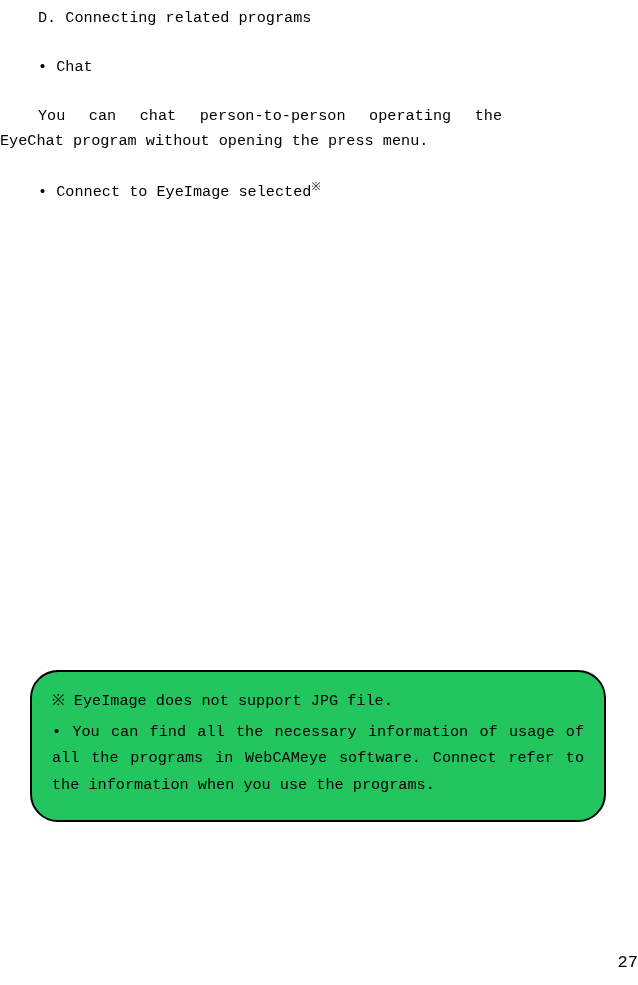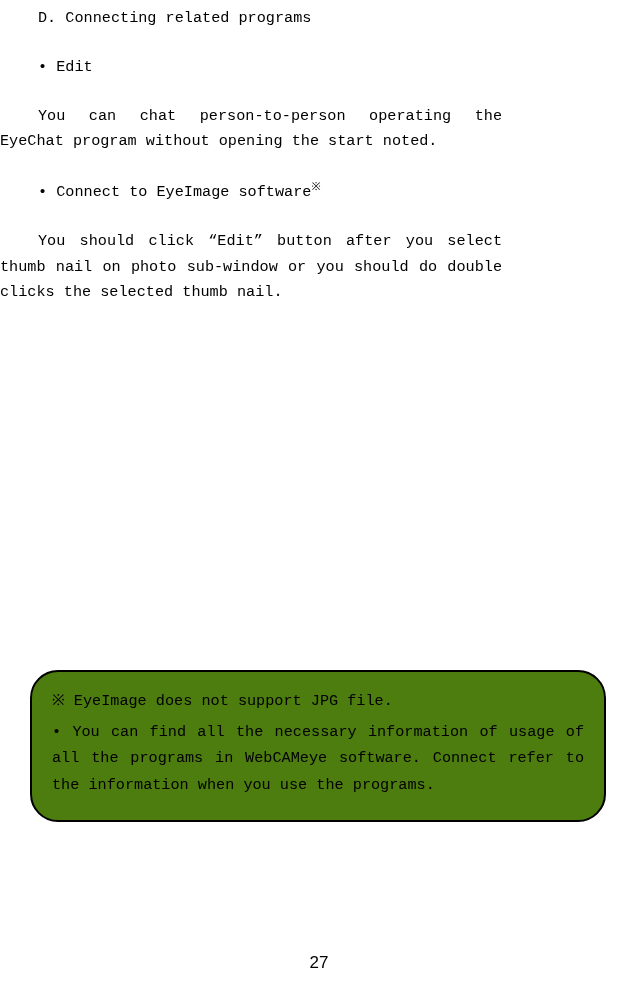--- a/index.html
+++ b/index.html
@@ -40,55 +40,54 @@
 .super {
   vertical-align: super;
   font-size: 11px;
 }
 .note-box {
   position: absolute;
   left: 30px;
   top: 670px;
   width: 576px;
   box-sizing: border-box;
-  background: #4d7c0f;
+  background: #22c55e;
   border: 2.5px solid #000;
   border-radius: 28px;
   padding: 16px 20px 18px 20px;
 }
 .note-line {
   margin: 0 0 4px 0;
   text-align: justify;
   text-justify: inter-word;
   line-height: 1.75;
 }
 .pagenum {
   position: absolute;
   bottom: 8px;
   left: 0;
   width: 638px;
-  text-align: center;
-  font-family: Liberation Sans, sans-serif;
+  text-align: right;
+  font-family: Liberation Mono, monospace;
   font-size: 17px;
 }
 </style>
 </head>
 <body>
 
 <div class="page">
 
   <p class="para heading">D. Connecting related programs</p>
 
-  <p class="para bullet">• Edit</p>
+  <p class="para bullet">• Chat</p>
 
-  <p class="para body-indent">You can chat person-to-person operating the EyeChat program without opening the start noted.</p>
+  <p class="para body-indent">You can chat person-to-person operating the EyeChat program without opening the press menu.</p>
 
-  <p class="para bullet"><span>• Connect to EyeImage software</span><span class="super">※</span></p>
+  <p class="para bullet"><span>• Connect to EyeImage selected</span><span class="super">※</span></p>
 
-  <p class="para body-indent">You should click “Edit” button after you select thumb nail on photo sub-window or you should do double clicks the selected thumb nail.</p>
 
   <div class="note-box">
     <p class="note-line">※ EyeImage does not support JPG file.</p>
     <p class="note-line">• You can find all the necessary information of usage of all the programs in WebCAMeye software. Connect refer to the information when you use the programs.</p>
   </div>
 
   <div class="pagenum">27</div>
 
 </div>
 

